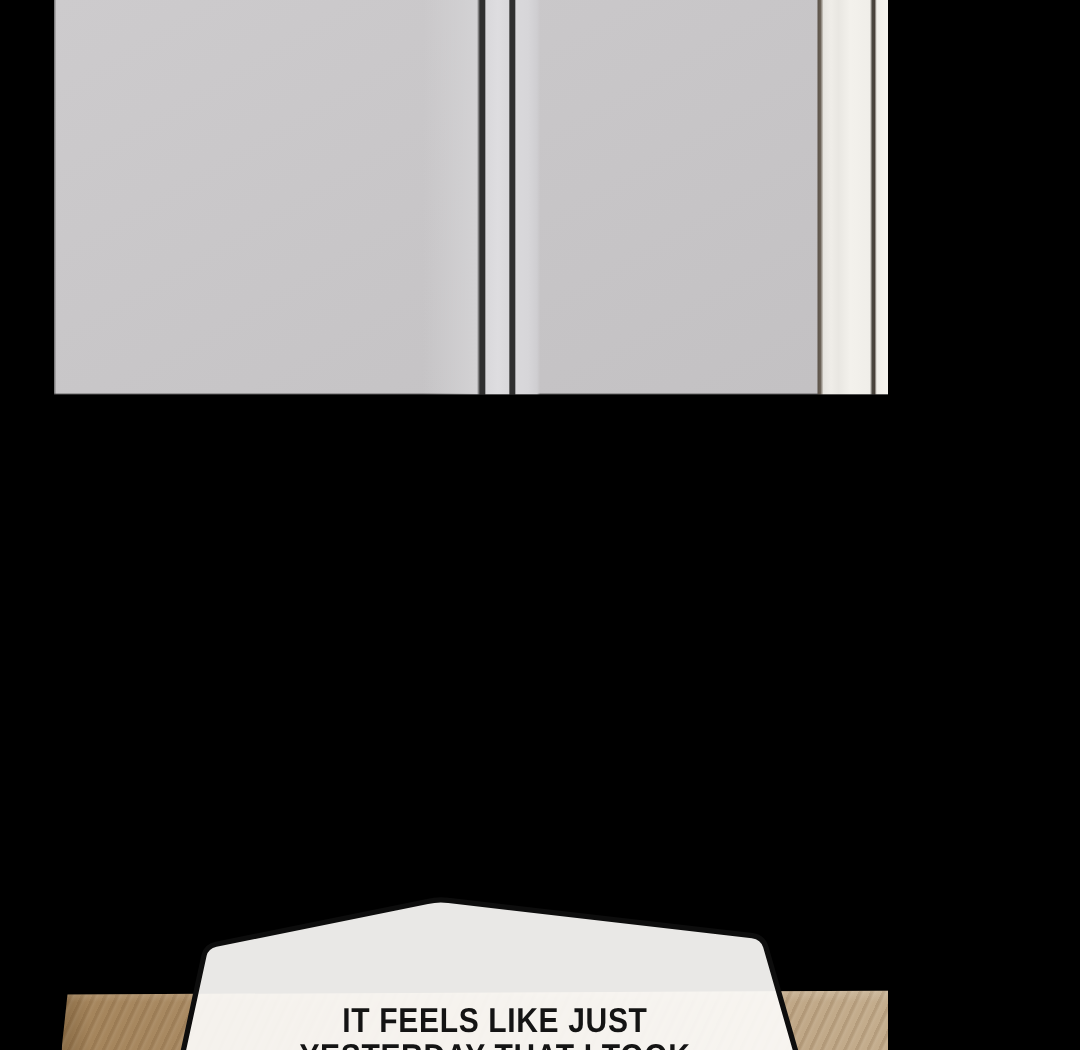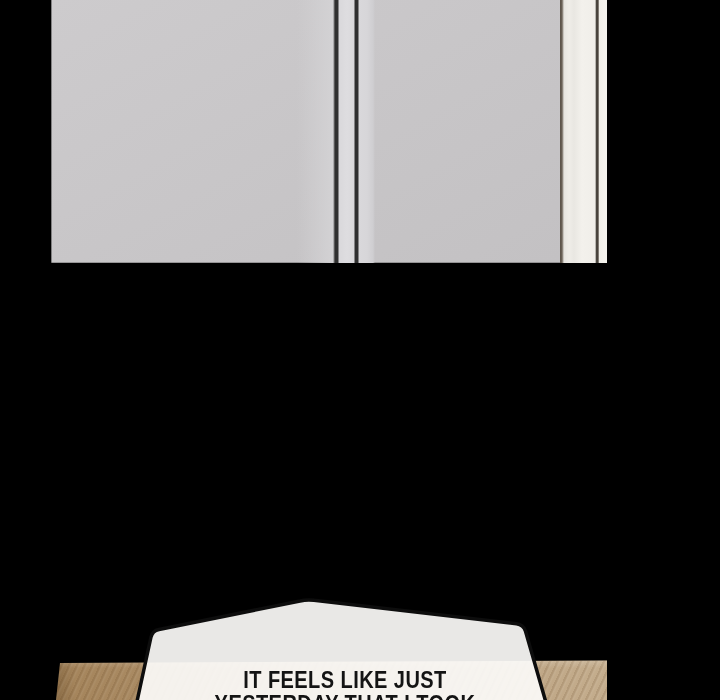--- a/index.html
+++ b/index.html
@@ -1,17 +1,17 @@
 <!DOCTYPE html>
 <html style="--background: #000000; --panel-gray: #c8c6c8; --stripe-light: #dedde0; --divider-dark: #2f2f2f; --molding-white: #f3f1ec; --molding-bright: #f8f6f1; --molding-shadow: #b2b0ab; --molding-edge-dark: #5a5148; --wood-light: #cbb597; --wood-mid: #b79c7a; --wood-dark: #a5855c; --bubble-fill: #fbfaf8; --bubble-outline: #0d0d0d; --dialogue-text: #141414;"><head>
 <meta charset="utf-8">
 <style>
   html,body{margin:0;padding:0;background:#000;}
   body{width:720px;height:700px;overflow:hidden;font-family:"Liberation Sans",sans-serif;}
-  .page{position:absolute;left:15px;top:0;width:592px;height:700px;overflow:hidden;background:var(--background,#000);}
+  .page{position:absolute;left:0;top:0;width:592px;height:700px;overflow:hidden;background:var(--background,#000);}
 
   
   .wall-panel{
     position:absolute;left:36px;top:0;width:597px;height:263px;
     background:linear-gradient(150deg,#cdcbcd 0%,var(--panel-gray,#c8c6c8) 45%,#c2c0c2 100%);
     box-shadow:inset 1px 0 0 rgba(40,40,40,.45), inset 0 -1px 0 rgba(60,60,60,.35);
   }
   .door-gap{
     position:absolute;left:246px;top:0;width:78px;height:263px;
     background:linear-gradient(90deg,

